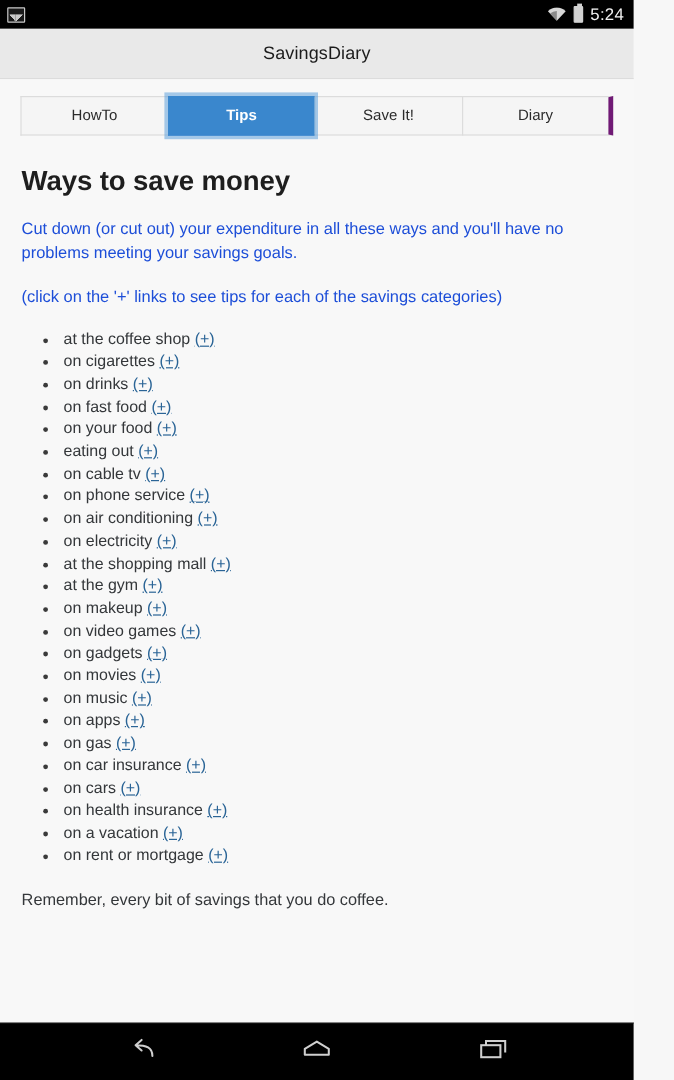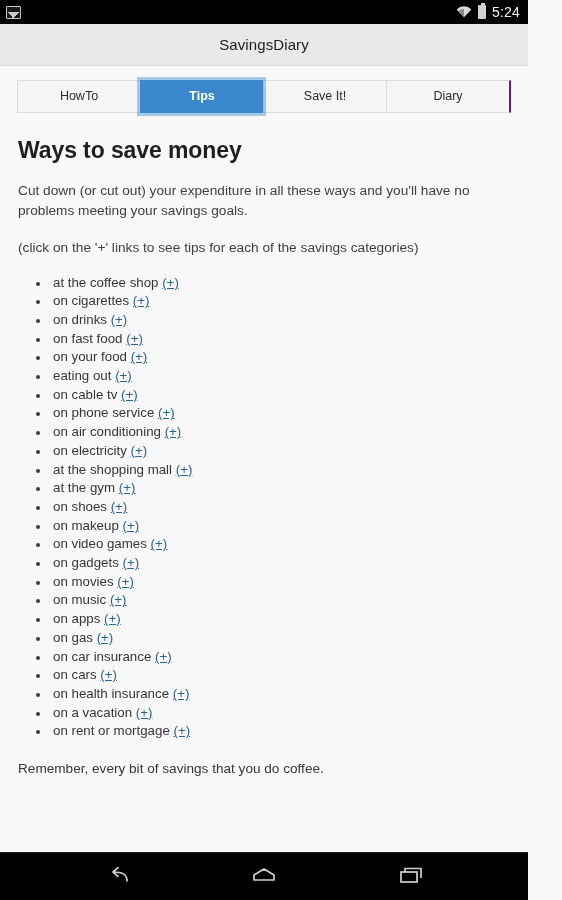--- a/index.html
+++ b/index.html
@@ -55,36 +55,36 @@
 
   
   .tabwrap { padding:14px 17px 0 17px; }
   .tabs { display:flex; width:100%;justify-content:space-between; }
   .tab {
     flex:1 1 0; height:33px; line-height:31px; text-align:center;
     font-size:12.5px; color:#2b2b2b; background:#f5f5f5;
     border:1px solid #dcdcdc; border-right:none;
     white-space:nowrap; overflow:hidden;
   }
-  .tab:last-child { border-right:2px solid #701a75; }
+  .tab:last-child { border-right:4px solid #701a75; }
   .tab.active {
     background:#3a87cd; color:#ffffff; font-weight:bold;
     border-color:#3a87cd;
     box-shadow:0 0 0 3px rgba(94,160,218,.55);
     position:relative; z-index:3;
   }
 
   
   .article { padding:8px 18px 0 18px; }
   h1.page-title {
     font-size:23px; font-weight:bold; color:#1e1e1e;
     margin:16px 0 12px 0; letter-spacing:-.1px;
   }
   p.para {
-    font-size:13.7px; color:#404040; line-height:19.5px; margin-top:17px;
+    font-size:13.7px; color:#1d4ed8; line-height:19.5px; margin-top:17px;
   }
   p.para.second { margin-top:18px; }
 
   ul.tips {
     list-style:none; margin:16px 0 0 0; padding:0;
   }
   ul.tips li {
     position:relative; padding-left:35px;
     font-size:13.3px; color:#34373a; line-height:18.7px;
     white-space:nowrap;
@@ -164,21 +164,20 @@
           <li><span>on drinks</span> <a class="plus">(+)</a></li>
           <li><span>on fast food</span> <a class="plus">(+)</a></li>
           <li><span>on your food</span> <a class="plus">(+)</a></li>
           <li><span>eating out</span> <a class="plus">(+)</a></li>
           <li><span>on cable tv</span> <a class="plus">(+)</a></li>
           <li><span>on phone service</span> <a class="plus">(+)</a></li>
           <li><span>on air conditioning</span> <a class="plus">(+)</a></li>
           <li><span>on electricity</span> <a class="plus">(+)</a></li>
           <li><span>at the shopping mall</span> <a class="plus">(+)</a></li>
           <li><span>at the gym</span> <a class="plus">(+)</a></li>
-          <li><span>on shoes</span> <a class="plus">(+)</a></li>
           <li><span>on makeup</span> <a class="plus">(+)</a></li>
           <li><span>on video games</span> <a class="plus">(+)</a></li>
           <li><span>on gadgets</span> <a class="plus">(+)</a></li>
           <li><span>on movies</span> <a class="plus">(+)</a></li>
           <li><span>on music</span> <a class="plus">(+)</a></li>
           <li><span>on apps</span> <a class="plus">(+)</a></li>
           <li><span>on gas</span> <a class="plus">(+)</a></li>
           <li><span>on car insurance</span> <a class="plus">(+)</a></li>
           <li><span>on cars</span> <a class="plus">(+)</a></li>
           <li><span>on health insurance</span> <a class="plus">(+)</a></li>

